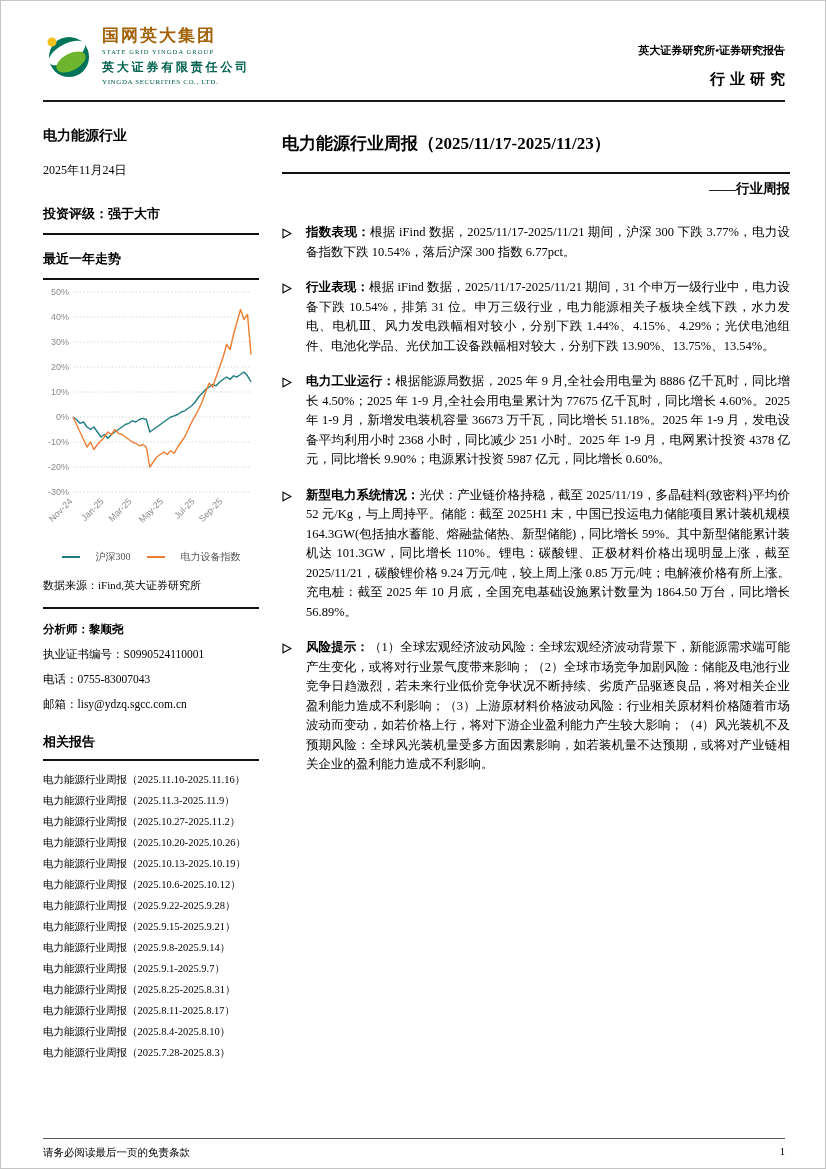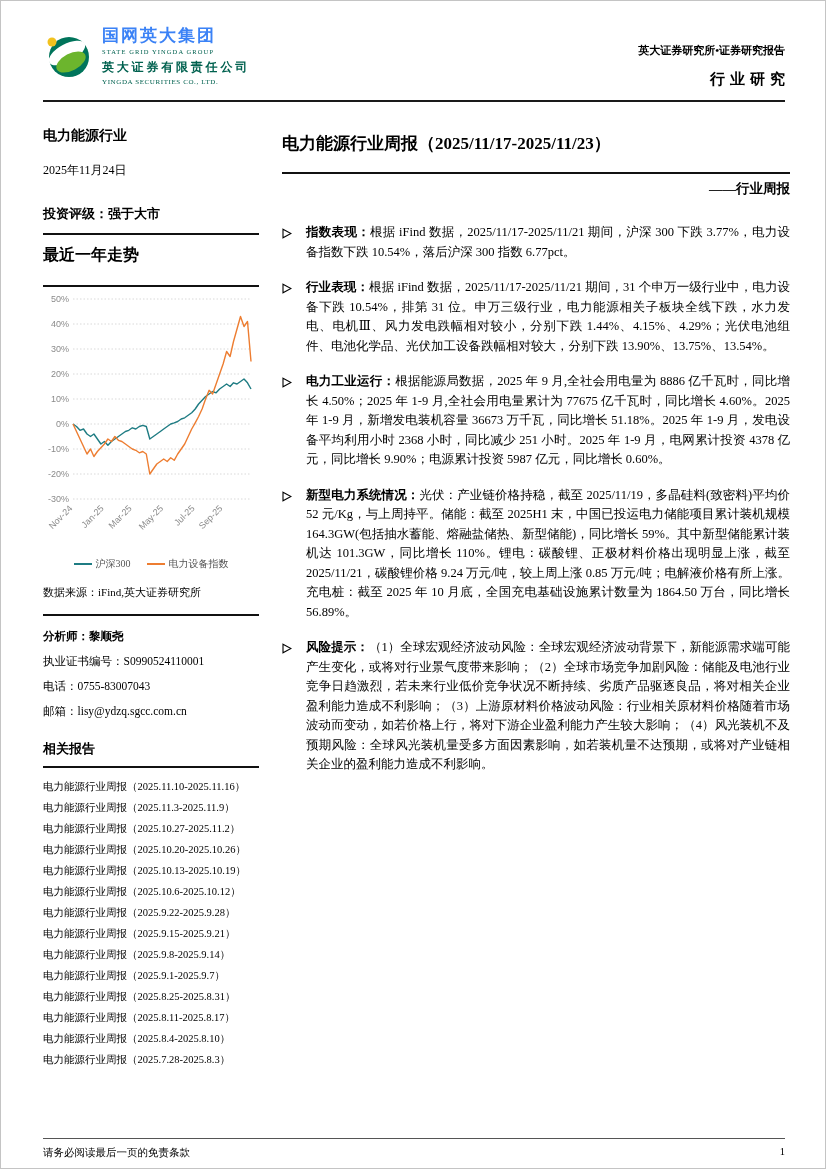--- a/index.html
+++ b/index.html
@@ -8,38 +8,38 @@
     width:826px; height:1169px; position:relative; margin:0 auto;
     background:#fff; color:#000; overflow:hidden;
     border:1px solid #c4c4c4;
     font-family:"Liberation Serif","DejaVu Serif",serif;
   }
   
   .header{position:absolute; top:26px; left:42px; right:40px;
     display:flex; justify-content:space-between; align-items:flex-start;}
   .brand{display:flex; align-items:center; gap:9px;}
   .logo svg{display:block;}
-  .brand-cn{font-size:17px; font-weight:bold; color:#3b82f6; letter-spacing:2px; line-height:1.1;}
+  .brand-cn{font-size:17px; font-weight:bold; color:#a16207; letter-spacing:2px; line-height:1.1;}
   .brand-en{font-size:6.5px; color:#00614F; letter-spacing:1.1px; margin-top:2px;}
   .brand-sub-cn{font-size:12px; font-weight:bold; color:#00614F; letter-spacing:2.8px; margin-top:4px;}
   .brand-sub-en{font-size:7px; color:#00614F; letter-spacing:0.6px; margin-top:2px;}
   .header-right{text-align:right; padding-top:16px;}
   .institute{font-size:11px; font-weight:bold;}
   .category{font-size:15px; font-weight:bold; letter-spacing:5px; margin-right:-5px; margin-top:12px;}
   .header-rule{position:absolute; top:99px; left:42px; right:40px; height:2px; background:#1a1a1a;}
   
   .sidebar{position:absolute; top:126px; left:42px; width:216px;}
   .industry-title{font-size:14px; font-weight:bold; }
   .report-date{font-size:12px; margin-top:17px;}
   .underlined{border-bottom:2px solid #111;}
   .rating{font-size:13px; font-weight:bold; margin-top:26px; padding-bottom:10px;}
-  .chart-title-row{font-size:16px; font-weight:bold; margin-top:10px; padding-bottom:19px;}
+  .chart-title-row{font-size:13px; font-weight:bold; margin-top:15px; padding-bottom:10px;}
   .chart{margin-top:4px;}
   .legend{display:flex; justify-content:center; gap:16px; font-size:10px; color:#555;}
-  .legend-item{display:inline-flex; align-items:center; gap:4px;}
+  .legend-item{display:inline-flex; align-items:center; gap:16px;}
   .legend-swatch{display:inline-block; width:18px; height:2px;}
   .data-source{font-size:11px; margin-top:14px;}
   .sidebar-divider{border-top:2px solid #111; margin-top:14px;}
   .analyst{margin-top:8px; font-size:11.5px; line-height:25px;}
   .analyst-name{font-weight:bold;}
   .related-title{font-size:13px; font-weight:bold; margin-top:16px; padding-bottom:8px;}
   .report-list{margin-top:8px;}
   .report-item{font-size:10.5px; line-height:21px; white-space:nowrap; overflow:hidden;}
   
   .main{position:absolute; top:126px; left:281px; width:508px;}

